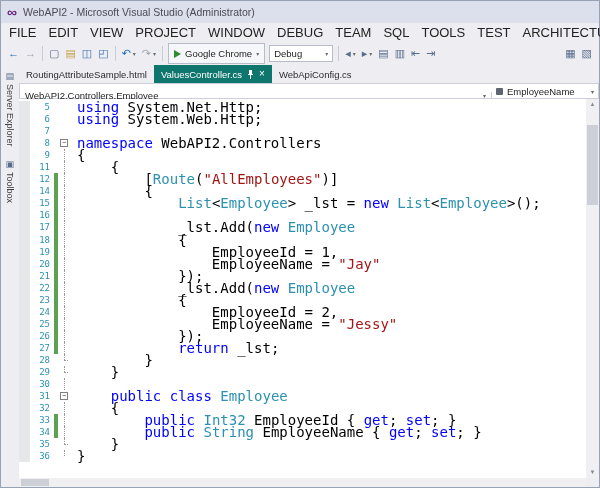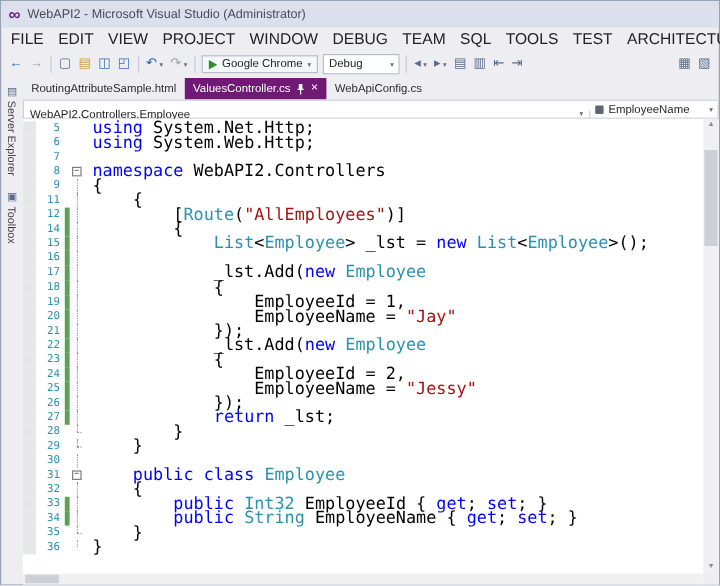--- a/index.html
+++ b/index.html
@@ -9,32 +9,32 @@
   .titlebar{height:22px;background:#dbe0ec;display:flex;align-items:center;gap:6px;padding:0 6px;flex:0 0 auto;}
   .vs-logo{color:#68217a;font-size:14px;font-weight:bold;line-height:1;}
   .title-text{font-size:10.5px;color:#4b4b55;}
   .menubar{height:19px;display:flex;align-items:center;padding:0 2px;flex:0 0 auto;}
   .menu-item{padding:3px 6px;font-size:13px;color:#222;white-space:nowrap;}
   .toolbar{height:23px;display:flex;align-items:center;padding:0 4px;flex:0 0 auto;}
   .tbtn{display:flex;align-items:center;gap:2px;padding:2px 3px;}
   .tico{font-size:11px;line-height:1;color:#5a6c8c;}
   .caret{font-size:6px;color:#6d6d75;}
   .tsep{width:1px;height:15px;background:#c9ccd6;margin:0 3px;flex:0 0 auto;}
-  .start-btn{display:flex;align-items:center;gap:4px;padding:1px 5px;border:1px solid #b8bcc9;background:#f6f7fa;height:15px;margin:8px 2px;}
+  .start-btn{display:flex;align-items:center;gap:4px;padding:1px 5px;border:1px solid #b8bcc9;background:#f6f7fa;height:21px;margin:8px 2px;}
   .play{width:0;height:0;border-left:7px solid #2e8b2e;border-top:4px solid transparent;border-bottom:4px solid transparent;}
   .combo{display:flex;align-items:center;justify-content:space-between;background:#fff;border:1px solid #b8bcc9;height:17px;padding:0 4px;min-width:64px;gap:6px;margin:0 2px;}
   .far-group{margin-left:auto;display:flex;align-items:center;}
   .main{flex:1;display:flex;min-height:0;}
   .sidestrip{width:18px;flex:0 0 auto;display:flex;flex-direction:column;align-items:center;padding-top:6px;gap:12px;}
   .vtab{writing-mode:vertical-rl;font-size:9px;color:#3e3e42;display:flex;align-items:center;gap:3px;white-space:nowrap;}
   .vicon{font-size:9px;color:#5a6c8c;}
   .docarea{flex:1;display:flex;flex-direction:column;min-width:0;}
   .tabstrip{height:18px;display:flex;align-items:flex-end;flex:0 0 auto;}
   .tab{height:18px;display:flex;align-items:center;padding:0 7px;font-size:9.5px;color:#2b2b30;gap:5px;white-space:nowrap;}
-  .tab.active{background:#701a75;color:#fff;}
+  .tab.active{background:#0f766e;color:#fff;}
   .tab .close{font-size:10px;line-height:1;color:#fff;}
   .tab .pin{display:flex;align-items:center;}
   .navbar{height:16px;background:#fff;border:1px solid #ccced9;display:flex;align-items:stretch;flex:0 0 auto;}
   .nav-left{flex:1;display:flex;align-items:center;justify-content:space-between;padding:0 5px;border-right:1px solid #ccced9;min-width:0;margin-top:8px;}
   .nav-right{width:106px;display:flex;align-items:center;padding:0 4px;gap:4px;flex:0 0 auto;}
   .nav-right .lbl{flex:1;}
   .nav-caret{font-size:6px;color:#666;}
   .prop-icon{width:7px;height:7px;background:#5f6672;border-radius:1px;flex:0 0 auto;}
   .editor{flex:1;position:relative;background:#fff;min-height:0;}
   .codewrap{position:absolute;left:0;top:0;right:13px;bottom:9px;overflow:hidden;padding-top:2px;}

